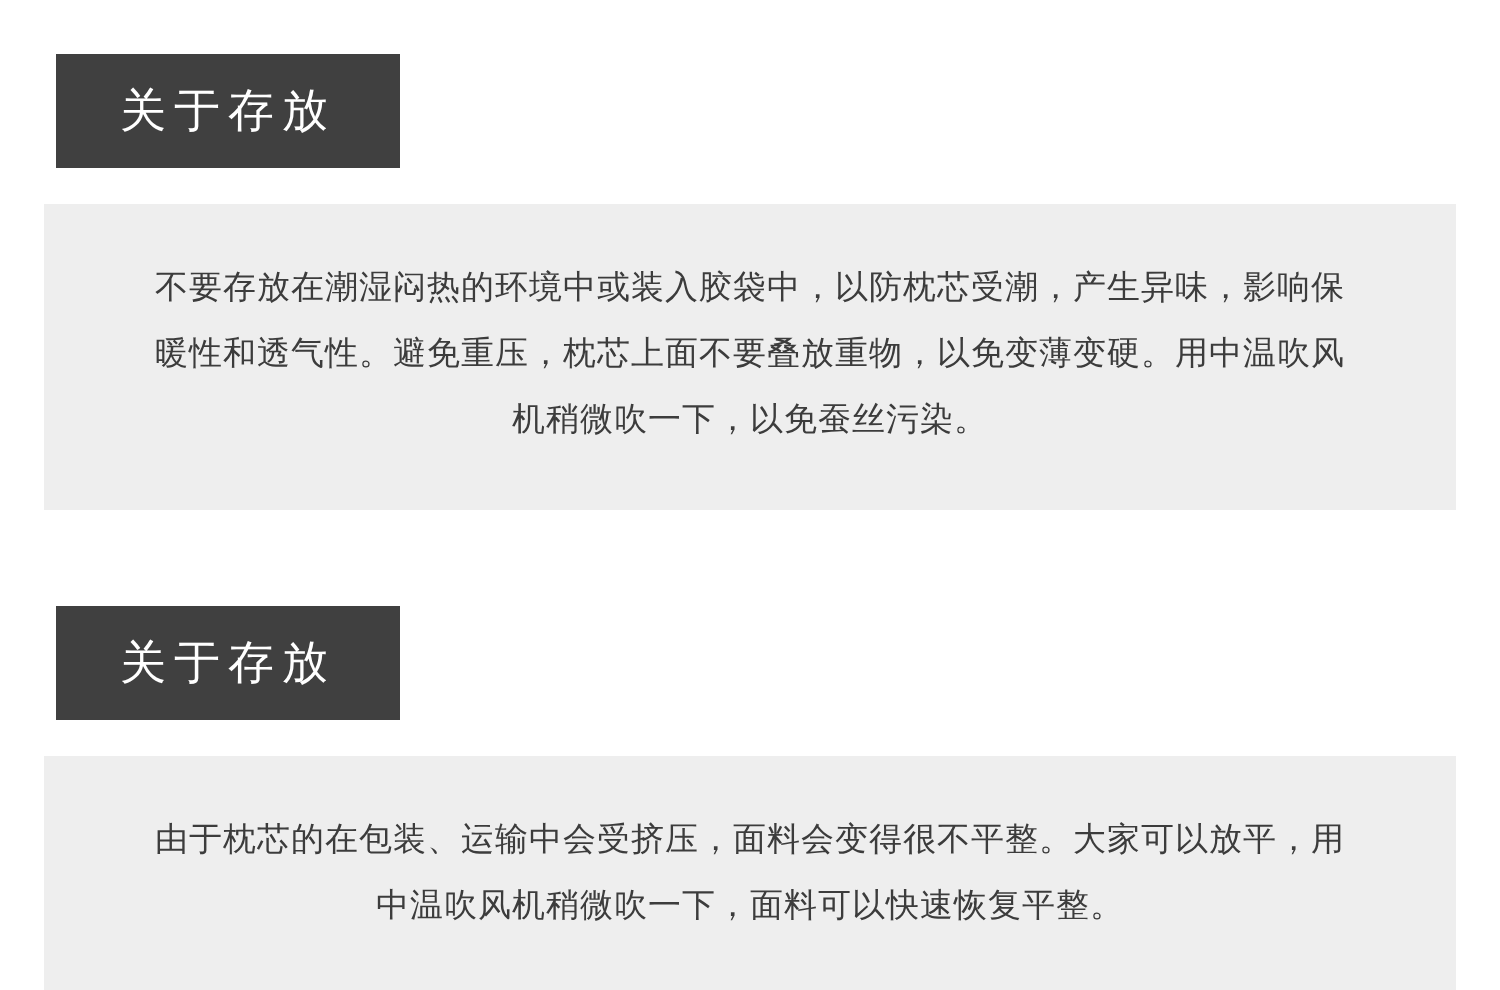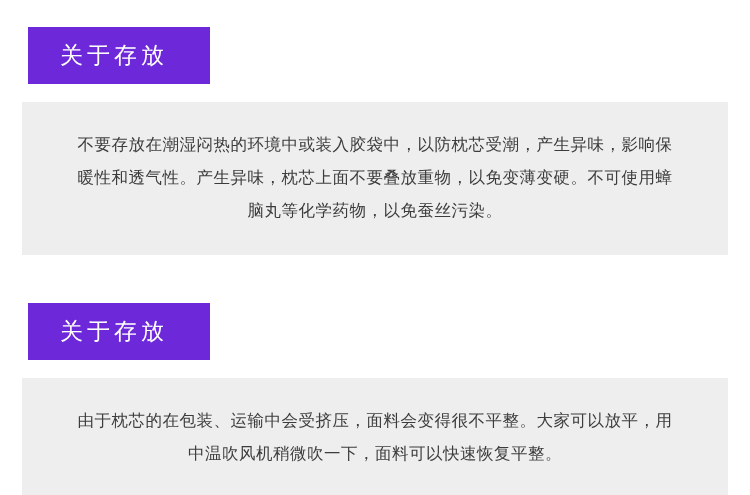--- a/index.html
+++ b/index.html
@@ -18,26 +18,26 @@
     width: 750px;
     height: 495px;
     position: relative;
     box-sizing: border-box;
   }
   .section {
     width: 100%;
   }
   .section-header {
     display: inline-block;
-    background: #6d28d9;
+    background: #404040;
     color: #ffffff;
     font-size: 23px;
     letter-spacing: 4px;
     line-height: 1;
-    padding: 17px 42px 17px 32px;
+    padding: 17px 32px 17px 32px;
     box-sizing: border-box;
     white-space: nowrap;
   }
   .header-row {
     padding-left: 28px;
   }
   .section-body {
     background: #eeeeee;
     color: #3c3c3c;
     font-size: 16.5px;
@@ -61,21 +61,21 @@
 <div class="page">
 
   <div class="top-gap"></div>
 
   <div class="section">
     <div class="header-row">
       <div class="section-header">关于存放</div>
     </div>
     <div class="gap-after-header"></div>
     <div class="body-wrap">
-      <div class="section-body">不要存放在潮湿闷热的环境中或装入胶袋中，以防枕芯受潮，产生异味，影响保暖性和透气性。产生异味，枕芯上面不要叠放重物，以免变薄变硬。不可使用蟑脑丸等化学药物，以免蚕丝污染。</div>
+      <div class="section-body">不要存放在潮湿闷热的环境中或装入胶袋中，以防枕芯受潮，产生异味，影响保暖性和透气性。避免重压，枕芯上面不要叠放重物，以免变薄变硬。用中温吹风机稍微吹一下，以免蚕丝污染。</div>
     </div>
   </div>
 
   <div class="gap-between-sections"></div>
 
   <div class="section">
     <div class="header-row">
       <div class="section-header">关于存放</div>
     </div>
     <div class="gap-after-header"></div>

